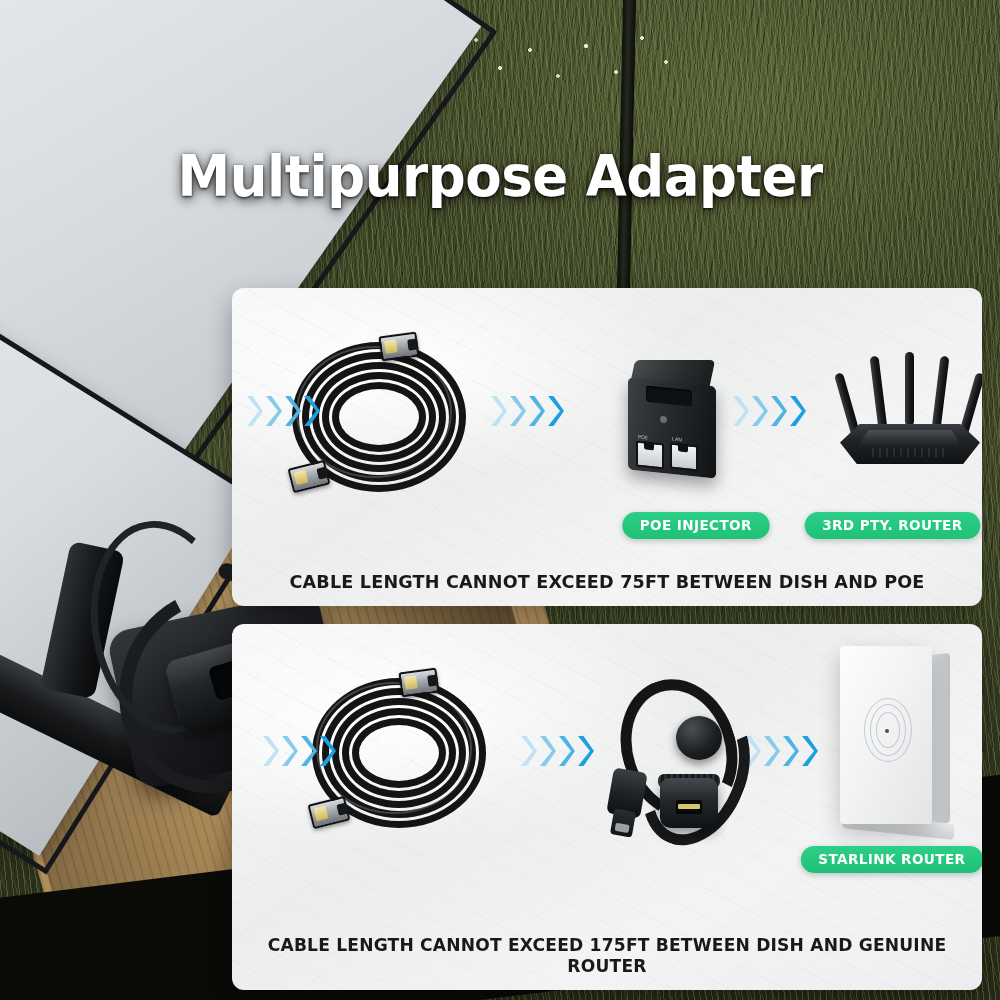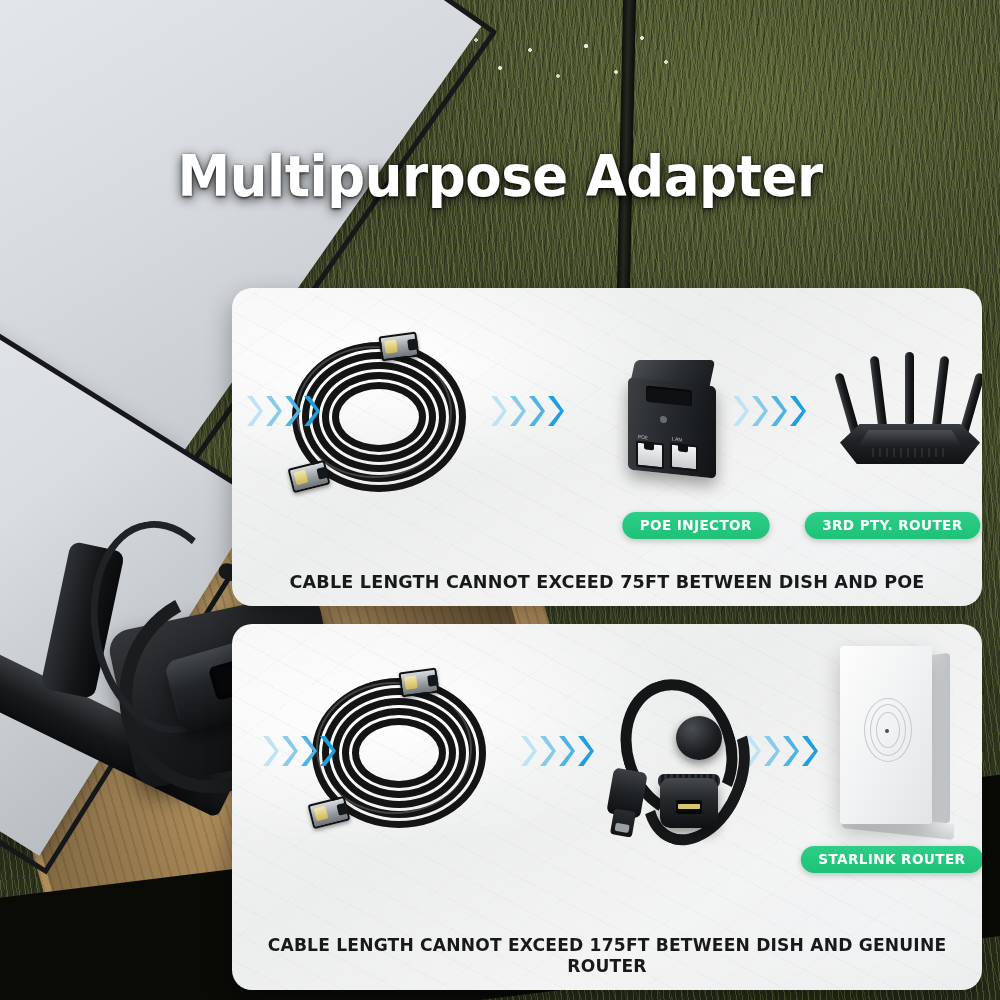--- a/index.html
+++ b/index.html
@@ -114,21 +114,21 @@
     position:absolute;left:0;right:0;top:143px;text-align:center;
     font-family:"DejaVu Sans", sans-serif;
     font-weight:bold;font-size:57px;letter-spacing:-0.5px;
     color:#ffffff;
     text-shadow:0 3px 12px rgba(0,0,0,.75), 0 1px 3px rgba(0,0,0,.9);
     transform:scaleX(.93);
   }
 
   
   .card{
-    position:absolute;border-radius:20px;
+    position:absolute;border-radius:12px;
     background:
       radial-gradient(ellipse 70% 60% at 20% 25%, #ffffff 0%, rgba(255,255,255,0) 60%),
       radial-gradient(ellipse 60% 70% at 85% 80%, #f2f3f4 0%, rgba(242,243,244,0) 60%),
       linear-gradient(150deg,#f7f7f7 0%,#eceded 40%,#f4f4f4 70%,#e7e8e8 100%);
     box-shadow:0 10px 26px rgba(0,0,0,.32);
     overflow:hidden;
   }
   .card-marble{position:absolute;inset:0;opacity:.5;
     background:
       repeating-linear-gradient(28deg, rgba(205,208,210,.33) 0px, rgba(205,208,210,.33) 1px, rgba(0,0,0,0) 1px, rgba(0,0,0,0) 26px),

